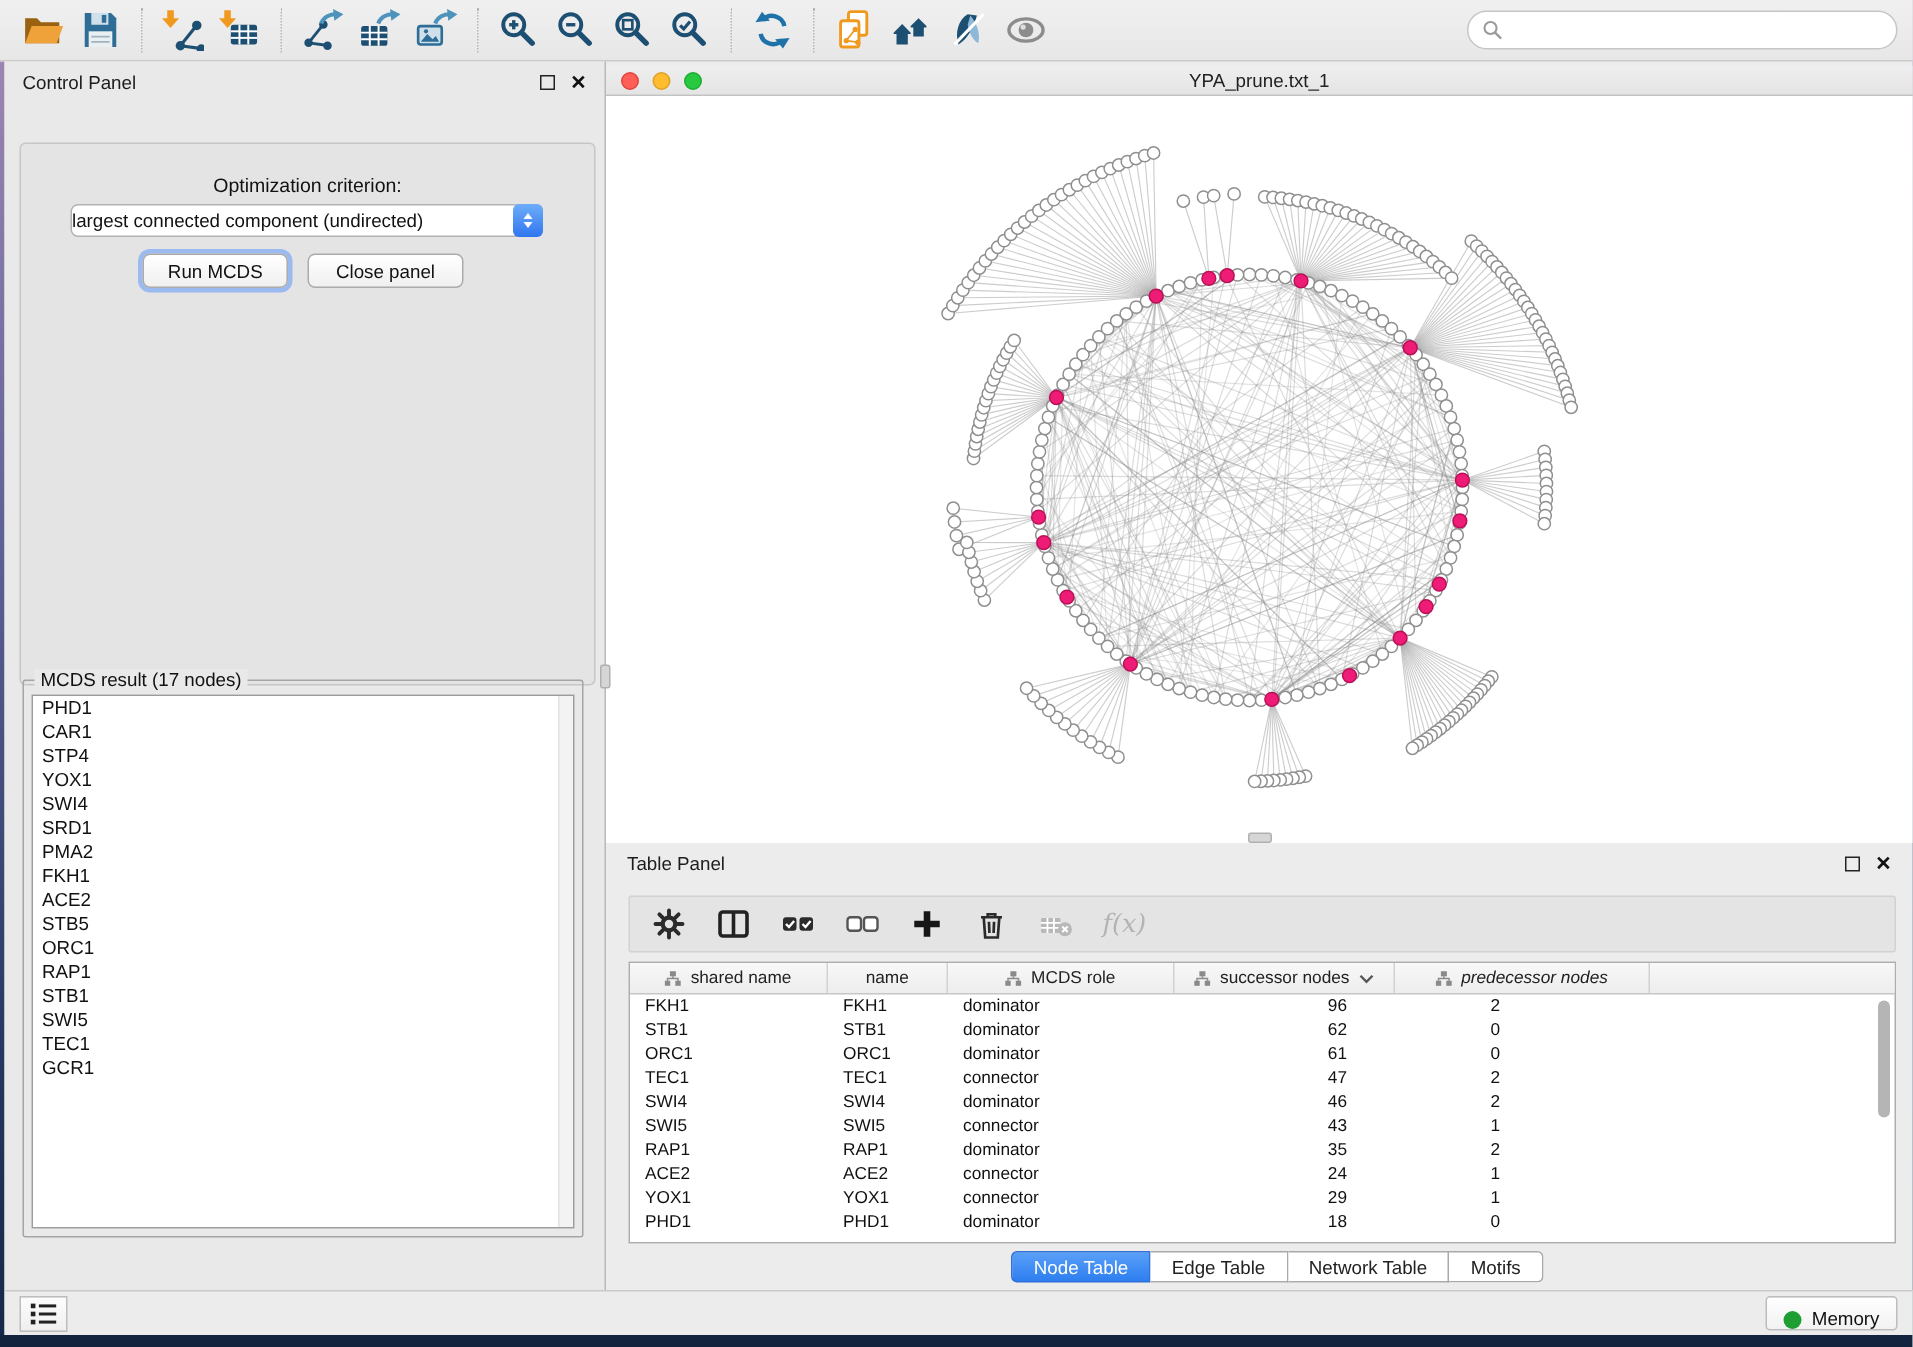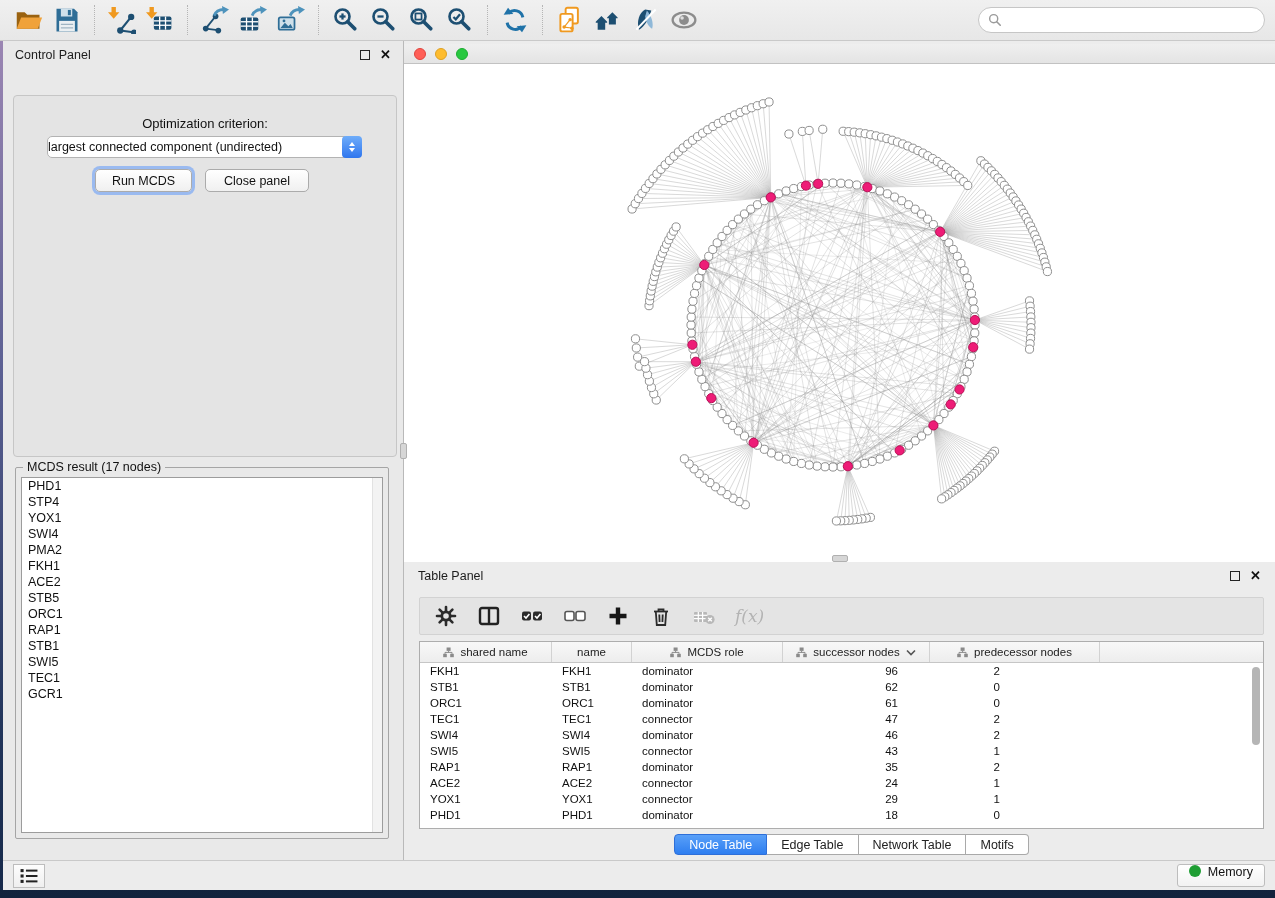--- a/index.html
+++ b/index.html
@@ -42,21 +42,21 @@
   #opt-select .sel-text { flex:1; white-space:nowrap; overflow:hidden; }
   .stepper { width:20px; height:22px; margin-right:-1px; border-radius:4px; background:linear-gradient(#6fadfa,#2f76ee);
     display:flex; flex-direction:column; align-items:center; justify-content:center; gap:2px; }
   .stepper .up { width:0;height:0;border-left:3.5px solid transparent;border-right:3.5px solid transparent;border-bottom:4.5px solid #fff; }
   .stepper .dn { width:0;height:0;border-left:3.5px solid transparent;border-right:3.5px solid transparent;border-top:4.5px solid #fff; }
   .cp-btn { position:absolute; top:73px; height:23px; background:linear-gradient(#ffffff,#f0f0f0); border:1px solid #ababab;
     border-radius:5px; font-size:12.5px; color:#111; display:flex; align-items:center; justify-content:center; }
   #run-mcds { left:81px; width:97px; box-shadow:0 0 0 3px rgba(92,152,250,.55); }
   #close-panel { left:191px; width:104px; }
 
-  #mcds-fieldset { position:absolute; left:12px; top:426px; width:374px; height:372px;
+  #mcds-fieldset { position:absolute; left:12px; top:412px; width:374px; height:372px;
     border:1px solid #a5a5a5; border-radius:2px; }
   #mcds-legend { position:absolute; left:7px; top:-8px; background:#e9e9e9; padding:0 4px; font-size:12.5px; color:#111; }
   #mcds-list { position:absolute; left:5px; top:9px; right:5px; bottom:5px; background:#fff; border:1px solid #9c9c9c; overflow:hidden; }
   .mcds-item { height:16px; line-height:16px; font-size:12.5px; color:#111; padding-left:6px; }
   #mcds-scroll { position:absolute; right:0; top:0; bottom:0; width:10px; background:#f3f3f3; border-left:1px solid #e2e2e2; }
 
   
   #net-titlebar { position:absolute; left:404px; top:44px; width:871px; height:20px;
     background:linear-gradient(#efefef,#e4e4e4); border-bottom:1px solid #c2c2c2; display:flex; align-items:center; }
   .lights { display:flex; gap:9px; padding-left:10px; }
@@ -94,21 +94,21 @@
   #table-thumb { position:absolute; left:2px; top:2px; width:8px; height:78px; background:#b5b5b5; border-radius:4px; }
 
   #bottom-tabs { position:absolute; left:416px; top:834px; width:871px; display:flex; justify-content:center; }
 
   
   #status-bar { position:absolute; left:3px; top:860px; width:1272px; height:30px; background:#ececec; border-top:1px solid #c9c9c9;
     display:flex; align-items:center; padding:0 10px; }
   #list-btn { width:32px; height:24px; background:linear-gradient(#fdfdfd,#efefef); border:1px solid #bdbdbd;
     display:flex; align-items:center; justify-content:center; }
   #memory-btn { margin-left:auto; height:23px; background:linear-gradient(#ffffff,#f2f2f2); border:1px solid #bdbdbd; border-radius:3px;
-    display:flex; align-items:flex-start; gap:7px; padding:0 11px; font-size:12.5px; color:#111; }
+    display:flex; align-items:flex-end; gap:7px; padding:0 11px; font-size:12.5px; color:#111; }
   #memory-dot { width:12px; height:12px; border-radius:50%; background:#1f9e34; }
 </style>
 </head>
 <body>
 
 <div id="wallpaper"></div>
 <div id="app">
   <div id="left-sliver"></div>
 
   <div id="toolbar">
@@ -301,23 +301,25 @@
             <span class="dn"></span>
           </span>
       </div>
       <div class="cp-btn" id="run-mcds">Run MCDS</div>
       <div class="cp-btn" id="close-panel">Close panel</div>
     </div>
     <div id="mcds-fieldset">
       <div id="mcds-legend">MCDS result (17 nodes)</div>
       <div id="mcds-list">
         <div class="mcds-item">PHD1</div>
+          <div class="mcds-item">CAR1</div>
           <div class="mcds-item">STP4</div>
           <div class="mcds-item">YOX1</div>
           <div class="mcds-item">SWI4</div>
+          <div class="mcds-item">SRD1</div>
           <div class="mcds-item">PMA2</div>
           <div class="mcds-item">FKH1</div>
           <div class="mcds-item">ACE2</div>
           <div class="mcds-item">STB5</div>
           <div class="mcds-item">ORC1</div>
           <div class="mcds-item">RAP1</div>
           <div class="mcds-item">STB1</div>
           <div class="mcds-item">SWI5</div>
           <div class="mcds-item">TEC1</div>
           <div class="mcds-item">GCR1</div>
@@ -325,20 +327,21 @@
       </div>
     </div>
   </div>
 
   <div id="net-titlebar">
     <div class="lights">
       <span class="light red"></span>
       <span class="light yellow"></span>
       <span class="light green"></span>
     </div>
+    <div id="net-title">YPA_prune.txt_1</div>
   </div>
   <div id="net-canvas"><svg viewBox="0 0 871 498" width="871" height="498">
         <line x1="366.75129715595097" y1="133.37124542551828" x2="346.8286759424676" y2="376.8096433922149" stroke="#8b8b8b" stroke-opacity="0.3" stroke-width="0.8"></line>
         <line x1="366.75129715595097" y1="133.37124542551828" x2="475.89962679763374" y2="395.0314329037882" stroke="#8b8b8b" stroke-opacity="0.3" stroke-width="0.8"></line>
         <line x1="366.75129715595097" y1="133.37124542551828" x2="313.190356607785" y2="178.82867594246767" stroke="#8b8b8b" stroke-opacity="0.3" stroke-width="0.8"></line>
         <line x1="366.75129715595097" y1="133.37124542551828" x2="304.71827408895695" y2="329.68808196894406" stroke="#8b8b8b" stroke-opacity="0.3" stroke-width="0.8"></line>
         <line x1="366.75129715595097" y1="133.37124542551828" x2="553.281725911043" y2="192.31191803105594" stroke="#8b8b8b" stroke-opacity="0.3" stroke-width="0.8"></line>
         <line x1="366.75129715595097" y1="133.37124542551828" x2="413.1010443933303" y2="402.1071338048405" stroke="#8b8b8b" stroke-opacity="0.3" stroke-width="0.8"></line>
         <line x1="366.75129715595097" y1="133.37124542551828" x2="570.1071338048405" y2="276.89895560666974" stroke="#8b8b8b" stroke-opacity="0.3" stroke-width="0.8"></line>
         <line x1="366.75129715595097" y1="133.37124542551828" x2="334.3787859308154" y2="366.8811874134095" stroke="#8b8b8b" stroke-opacity="0.3" stroke-width="0.8"></line>
@@ -1171,21 +1174,21 @@
               <rect x="0.2" y="6.8" width="3.6" height="3.4"></rect>
               <rect x="7.2" y="6.8" width="3.6" height="3.4"></rect>
             </g>
             <path d="M5.6 3.9 v1.5 M2 6.8 v-1.4 h7 v1.4" stroke="#8a8a8a" stroke-width="1" fill="none"></path>
           </svg>
           <span>successor nodes</span>
           <svg class="sort" viewBox="0 0 10 7">
             <path d="M1 1.5 l4 4 4-4" stroke="#555" stroke-width="1.6" fill="none"></path>
           </svg>
         </div>
-        <div class="th" style="width: 170px;">
+        <div class="th" style="width: 170px; font-style: italic;">
           <svg class="hier" viewBox="0 0 11 11">
             <g fill="#8a8a8a">
               <rect x="3.6" y="0.5" width="4" height="3.4"></rect>
               <rect x="0.2" y="6.8" width="3.6" height="3.4"></rect>
               <rect x="7.2" y="6.8" width="3.6" height="3.4"></rect>
             </g>
             <path d="M5.6 3.9 v1.5 M2 6.8 v-1.4 h7 v1.4" stroke="#8a8a8a" stroke-width="1" fill="none"></path>
           </svg>
           <span>predecessor nodes</span>
         </div>

